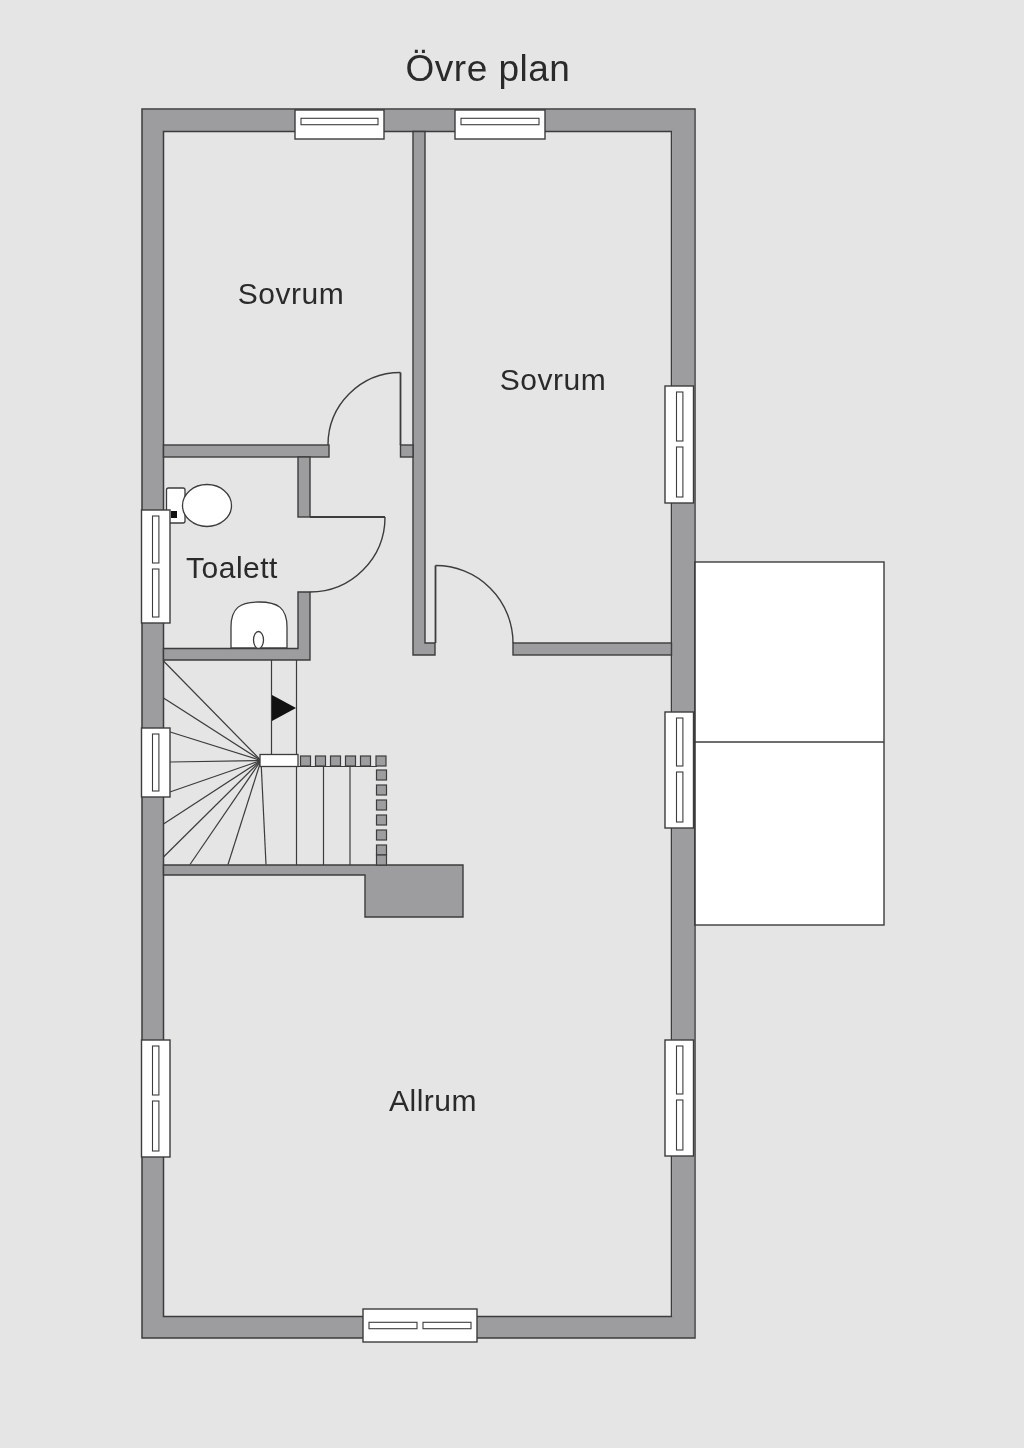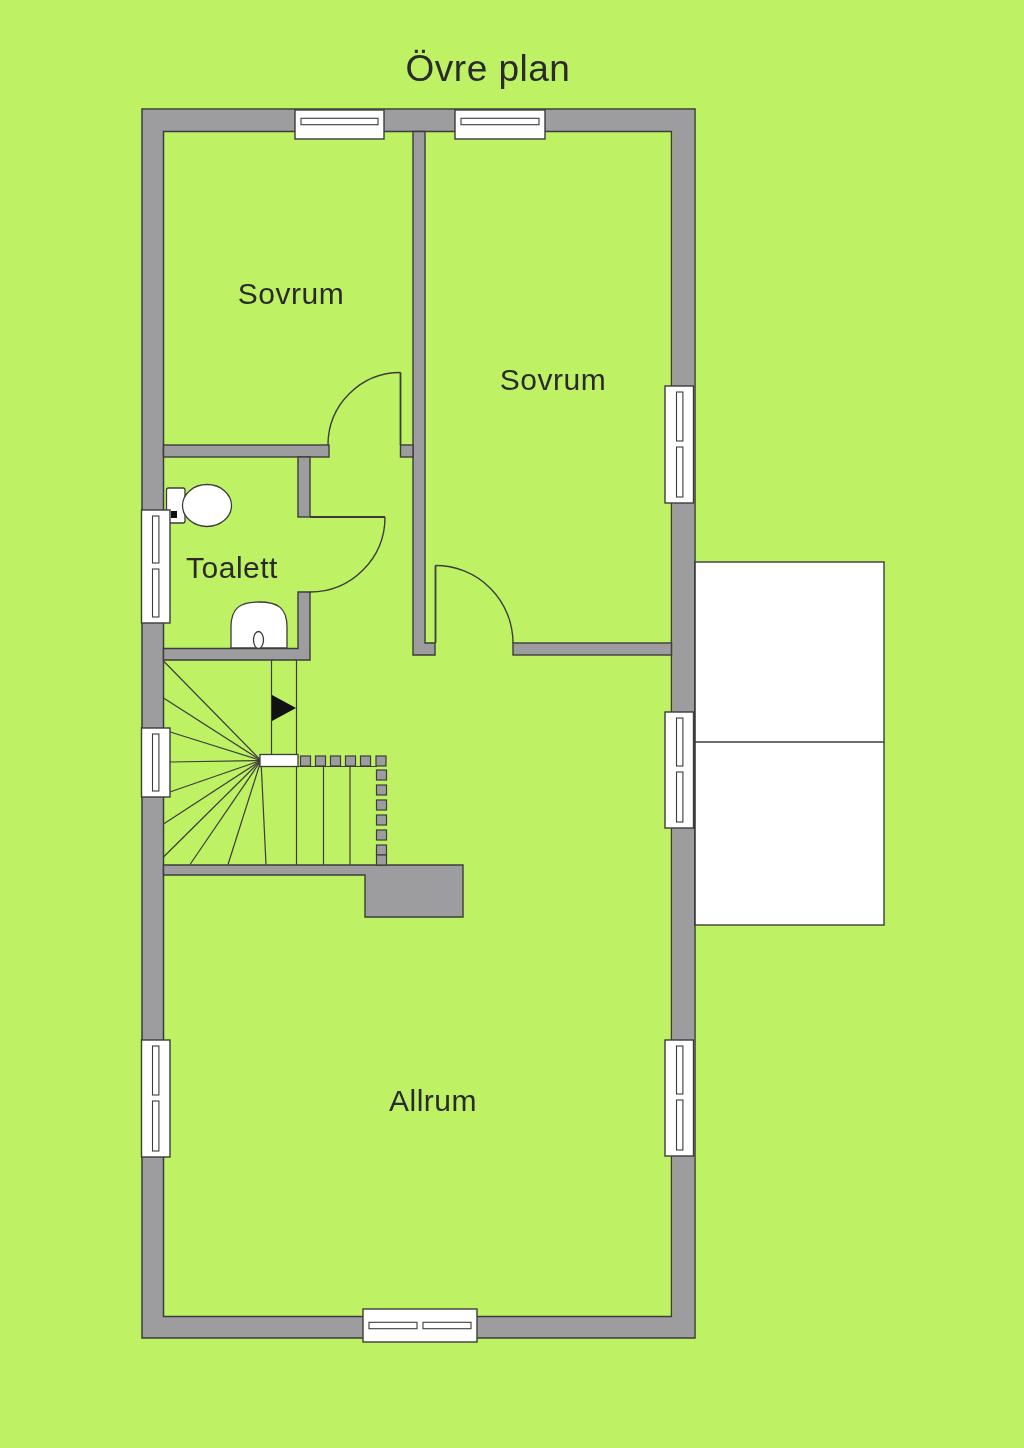--- a/index.html
+++ b/index.html
@@ -1,16 +1,16 @@
 <!DOCTYPE html>
 <html><head>
 <meta charset="utf-8">
 <style>
   html,body{margin:0;padding:0;background:#ffffff;}
-  .canvas{position:relative;width:1024px;height:1448px;background:#bef264;overflow:hidden;
+  .canvas{position:relative;width:1024px;height:1448px;background:#e5e5e5;overflow:hidden;
           font-family:"Liberation Sans", sans-serif;}
   svg{display:block;}
   text{font-family:"Liberation Sans", sans-serif;font-weight:300;fill:#2a2a2a;letter-spacing:0.5px;}
   .title-text{font-size:37px;}
   .room-text{font-size:30px;}
 </style>
 </head>
 <body>
 
 <div class="canvas">

